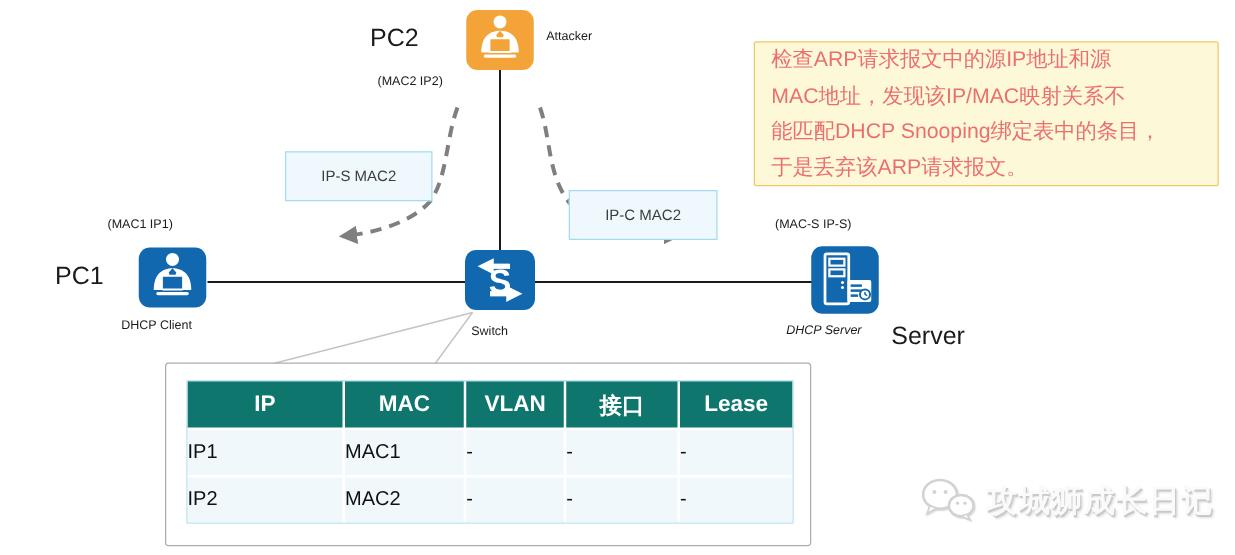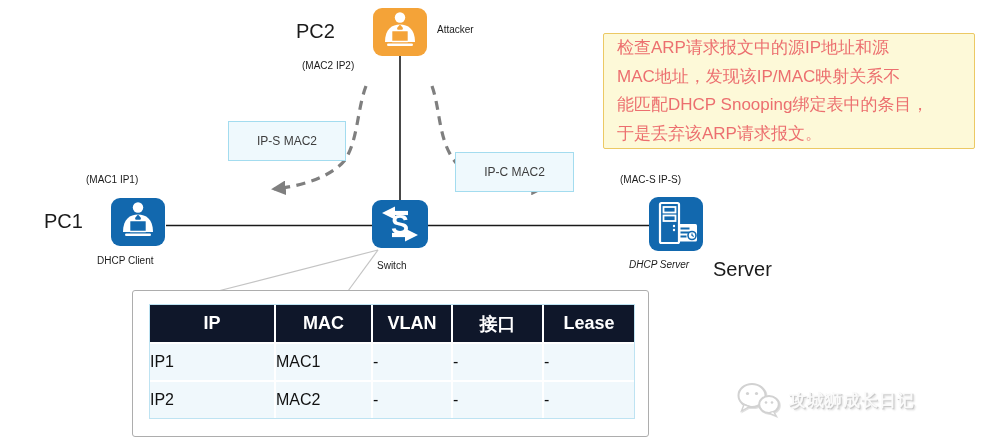--- a/index.html
+++ b/index.html
@@ -27,36 +27,36 @@
   }
   .table-box{
     position:absolute;left:132px;top:290px;width:517px;height:147px;z-index:2;
     background:#fff;border:1.5px solid #ADADAD;border-radius:3px;box-sizing:border-box;
   }
   table.binding{
     position:absolute;left:17px;top:14px;border-collapse:collapse;table-layout:fixed;
     outline:1px solid #BEE3F2;
   }
   table.binding th{
-    background:#0f172a;color:#fff;font-size:18px;font-weight:bold;height:37px;
+    background:#0f766e;color:#fff;font-size:18px;font-weight:bold;height:37px;
     border-right:2.5px solid #fff;border-bottom:2px solid #fff;padding:0;text-align:center;
   }
   table.binding th:last-child{border-right:none;text-align:center;}
   table.binding td{
     background:#F0F8FC;color:#111;font-size:16px;height:36px;
     border-right:2.5px solid #fff;padding:0;
   }
   table.binding td:last-child{border-right:none;}
   table.binding tr.r2 td{border-top:2px solid #fff;}
   .col-ip{width:125px;}.col-mac{width:97px;}.col-vlan{width:80px;}.col-port{width:91px;}.col-lease{width:91px;}
   .watermark{
     position:absolute;left:735px;top:381px;z-index:2;display:flex;align-items:center;gap:6px;
   }
   .watermark .wm-text{
-    font-size:17px;font-weight:bold;color:#fafafa;letter-spacing:1px;white-space:nowrap;
+    font-size:25px;font-weight:bold;color:#fafafa;letter-spacing:1px;white-space:nowrap;
     text-shadow:1px 1px 0 #c9c9c9, 2px 2px 2px #dedede;
   }
 </style>
 </head>
 <body>
 
 <div class="canvas">
 
   <svg class="wires" width="988" height="444" viewBox="0 0 988 444">
     <defs>

